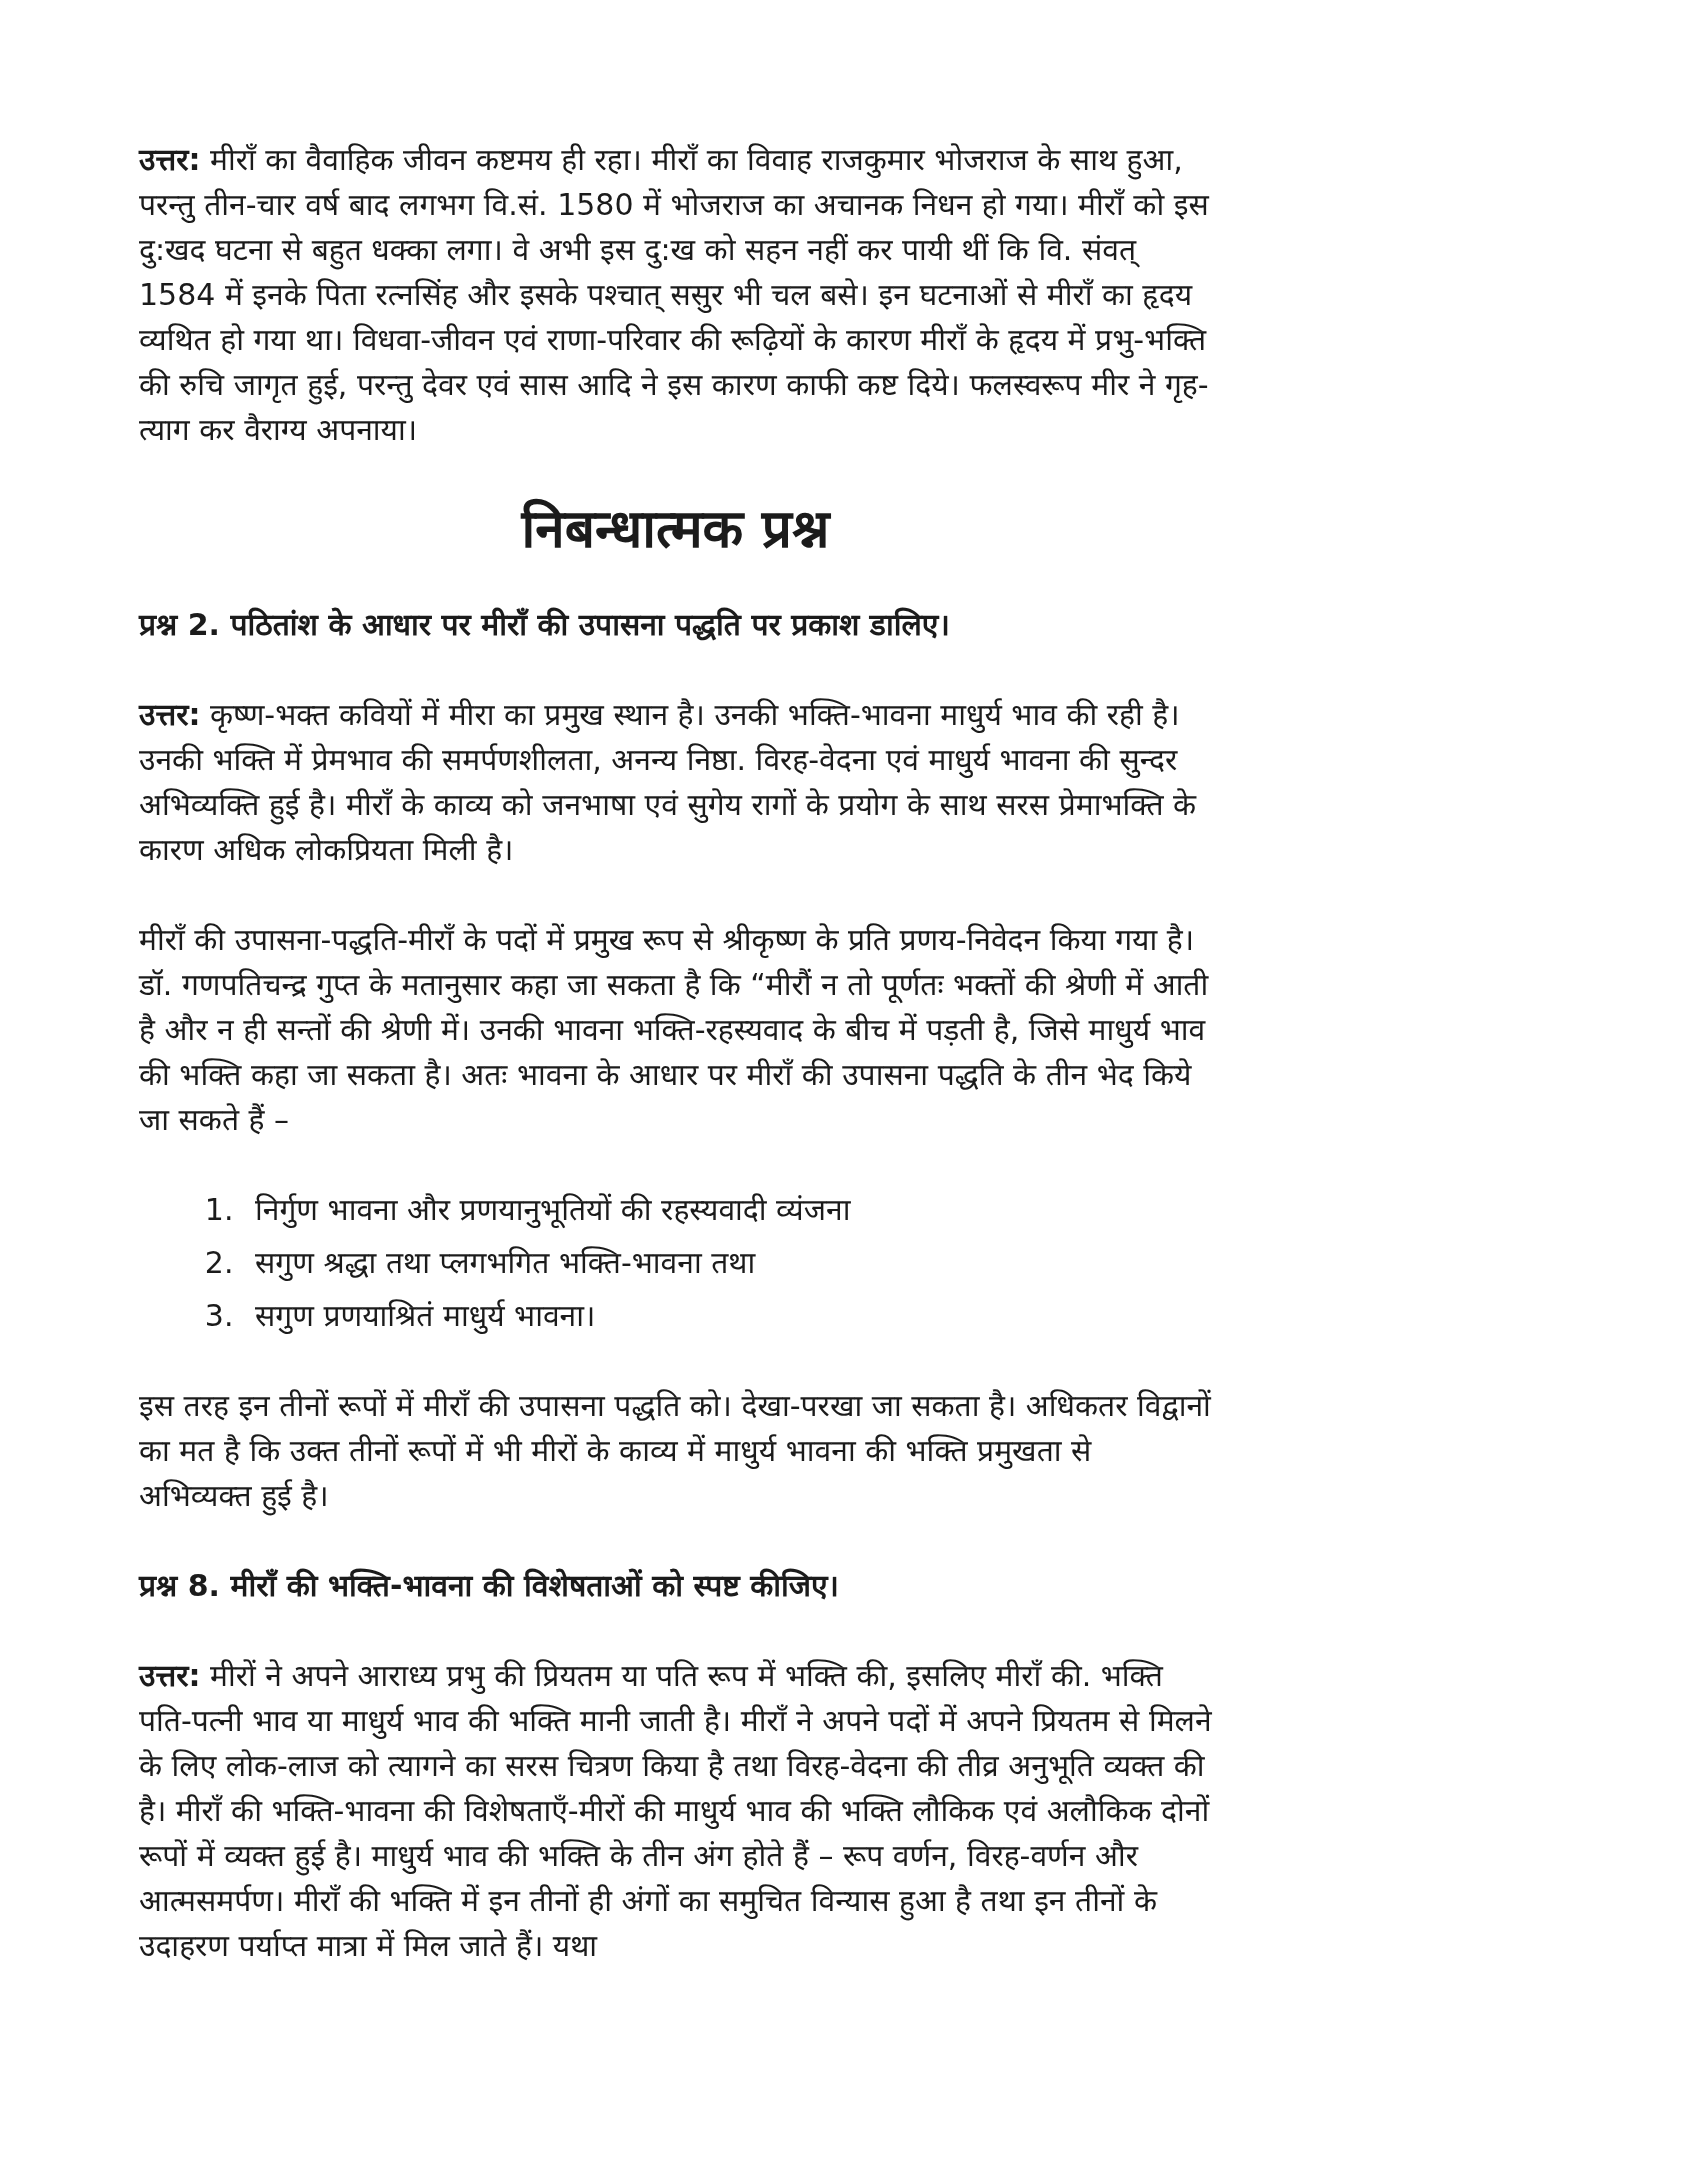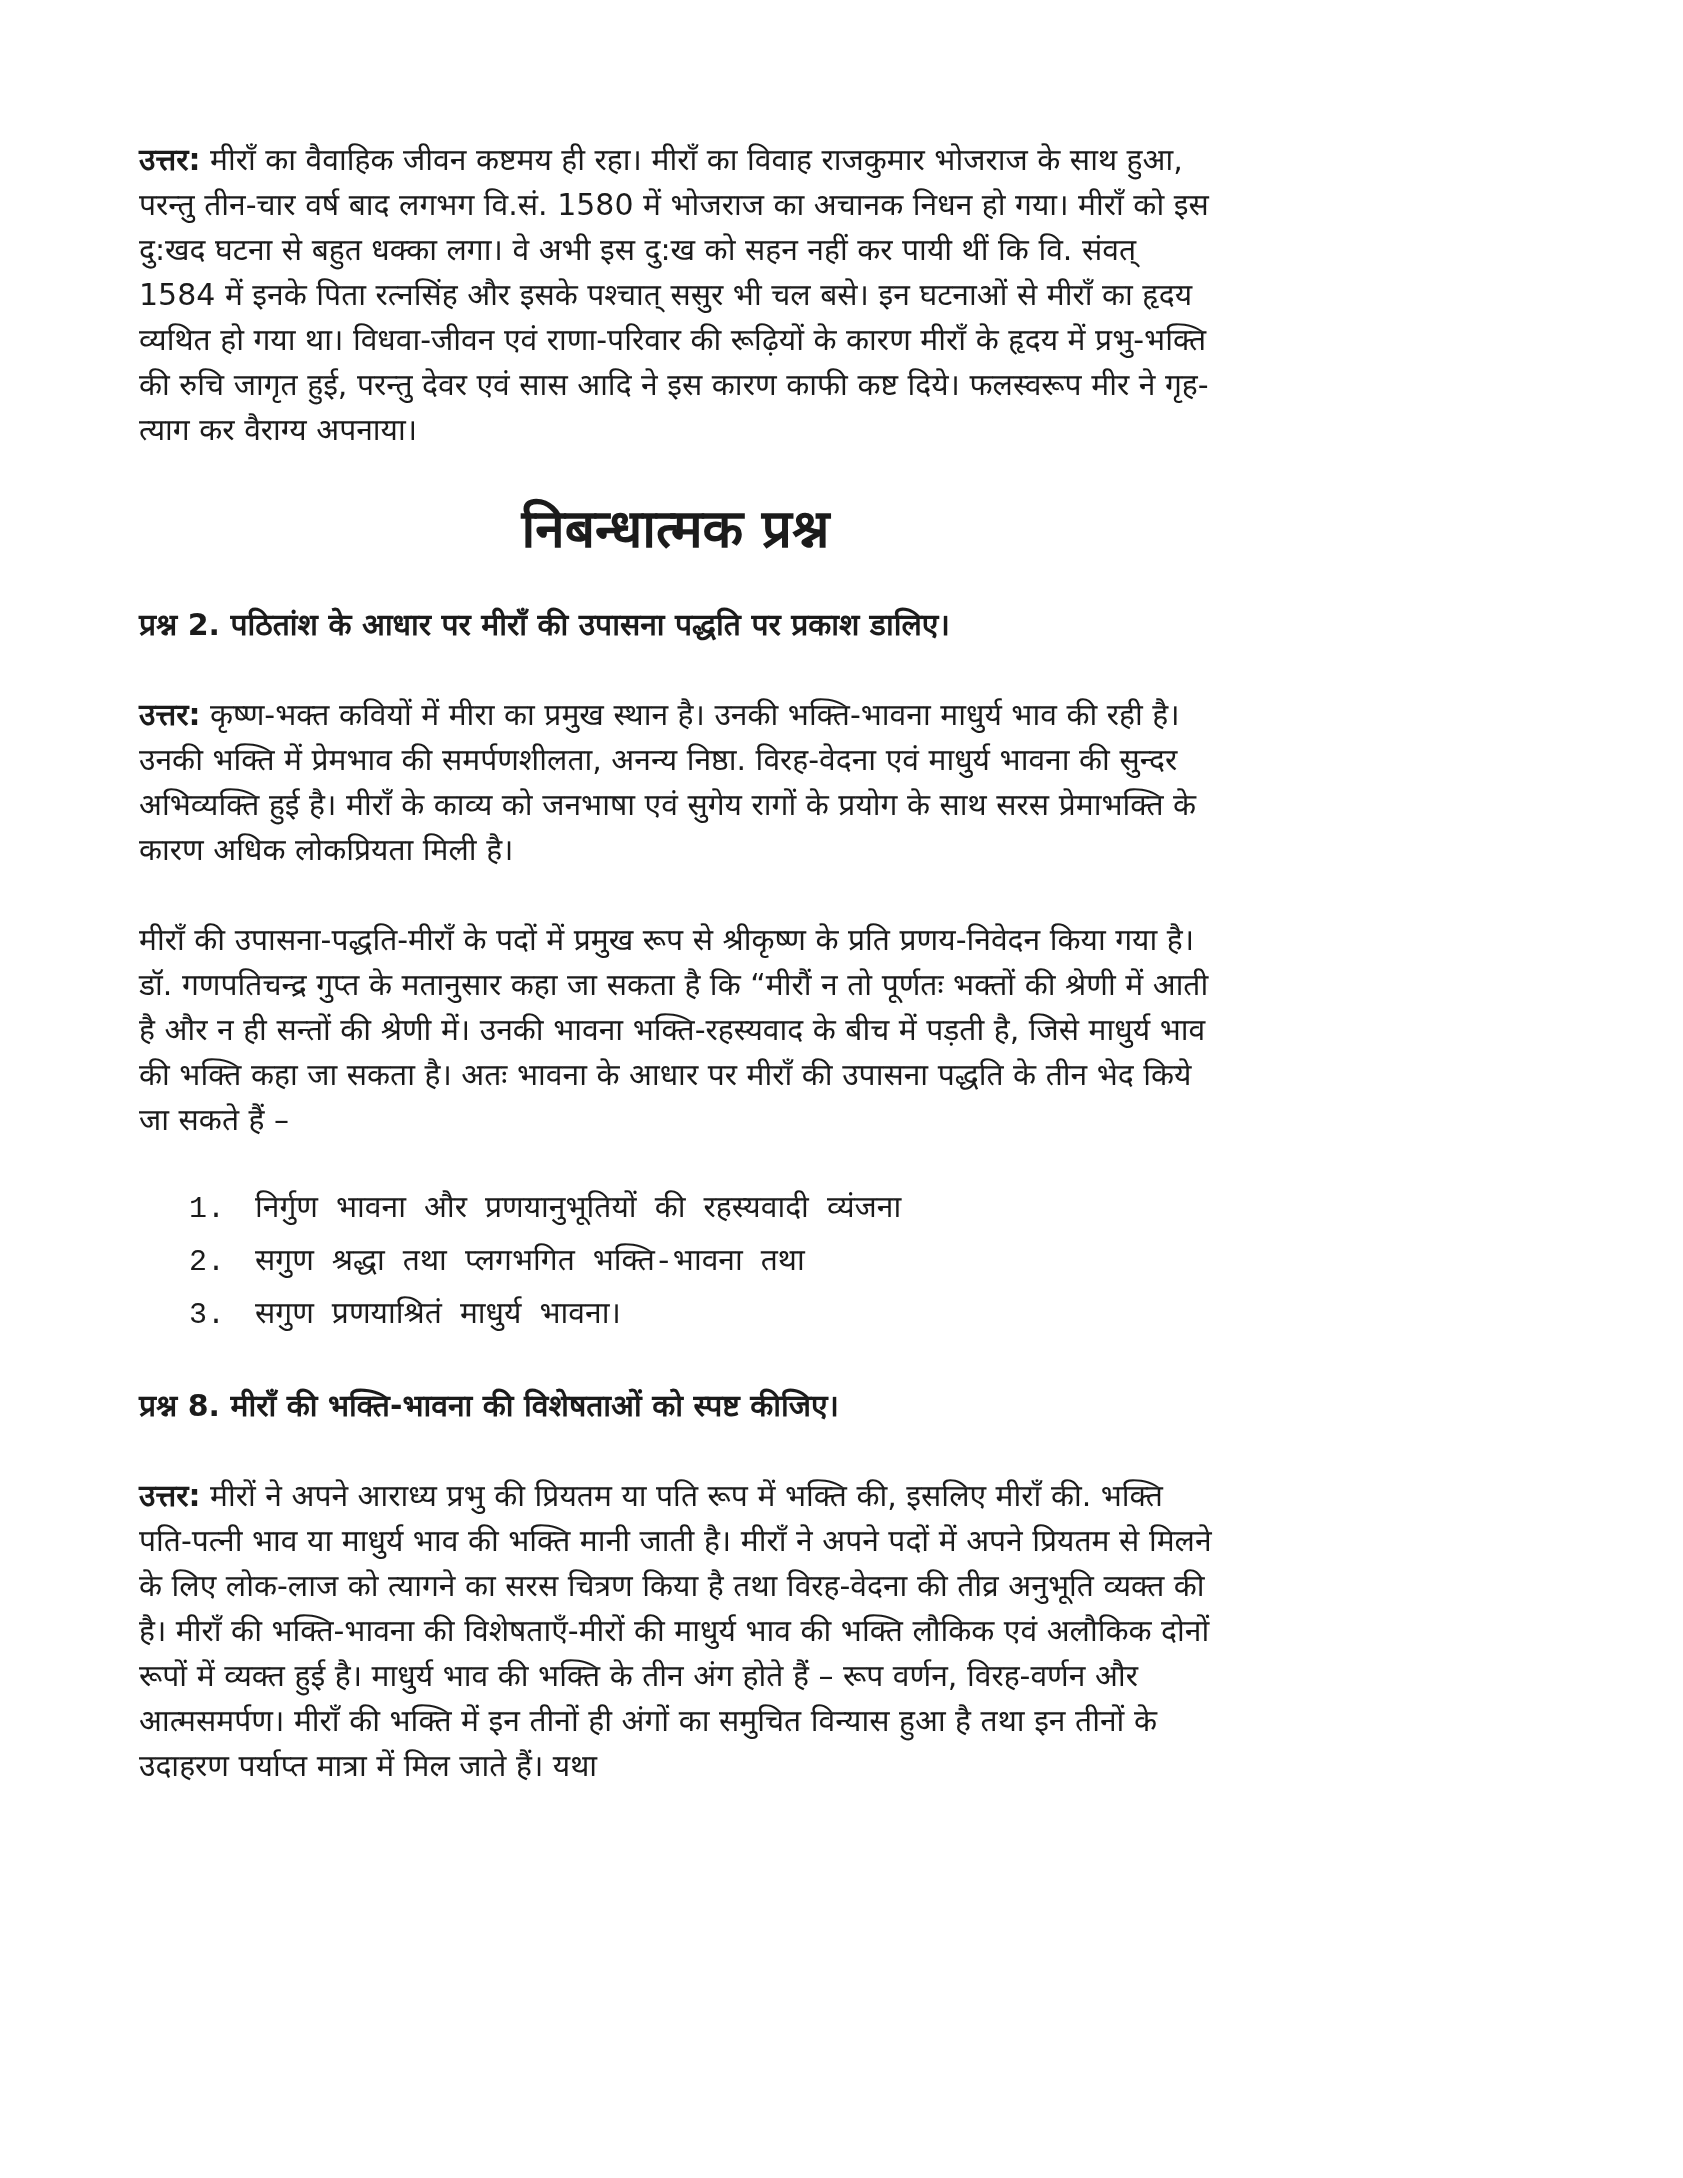--- a/index.html
+++ b/index.html
@@ -38,21 +38,20 @@
     margin: 0 0 45px 0;
   }
   ol.answer-list {
     margin: 0 0 45px 0;
     padding: 0 0 0 104px;
     list-style: decimal outside;
   }
   ol.answer-list li {
     margin: 8px 0 5px 0;
     padding-left: 12px;
-    font-family: Liberation Mono, monospace;
   }
 </style>
 </head>
 <body>
 
 <div class="page">
 
   <p class="para"><span class="lead-label">उत्तर:</span>
     <span>मीराँ का वैवाहिक जीवन कष्टमय ही रहा। मीराँ का विवाह राजकुमार भोजराज के साथ हुआ, परन्तु तीन-चार वर्ष बाद लगभग वि.सं. 1580 में भोजराज का अचानक निधन हो गया। मीराँ को इस दु:खद घटना से बहुत धक्का लगा। वे अभी इस दु:ख को सहन नहीं कर पायी थीं कि वि. संवत् 1584 में इनके पिता रत्नसिंह और इसके पश्चात् ससुर भी चल बसे। इन घटनाओं से मीराँ का हृदय व्यथित हो गया था। विधवा-जीवन एवं राणा-परिवार की रूढ़ियों के कारण मीराँ के हृदय में प्रभु-भक्ति की रुचि जागृत हुई, परन्तु देवर एवं सास आदि ने इस कारण काफी कष्ट दिये। फलस्वरूप मीर ने गृह-त्याग कर वैराग्य अपनाया।</span></p>
 
@@ -64,20 +63,21 @@
     <span>कृष्ण-भक्त कवियों में मीरा का प्रमुख स्थान है। उनकी भक्ति-भावना माधुर्य भाव की रही है। उनकी भक्ति में प्रेमभाव की समर्पणशीलता, अनन्य निष्ठा. विरह-वेदना एवं माधुर्य भावना की सुन्दर अभिव्यक्ति हुई है। मीराँ के काव्य को जनभाषा एवं सुगेय रागों के प्रयोग के साथ सरस प्रेमाभक्ति के कारण अधिक लोकप्रियता मिली है।</span></p>
 
   <p class="para">मीराँ की उपासना-पद्धति-मीराँ के पदों में प्रमुख रूप से श्रीकृष्ण के प्रति प्रणय-निवेदन किया गया है। डॉ. गणपतिचन्द्र गुप्त के मतानुसार कहा जा सकता है कि “मीरौं न तो पूर्णतः भक्तों की श्रेणी में आती है और न ही सन्तों की श्रेणी में। उनकी भावना भक्ति-रहस्यवाद के बीच में पड़ती है, जिसे माधुर्य भाव की भक्ति कहा जा सकता है। अतः भावना के आधार पर मीराँ की उपासना पद्धति के तीन भेद किये जा सकते हैं –</p>
 
   <ol class="answer-list">
     <li>निर्गुण भावना और प्रणयानुभूतियों की रहस्यवादी व्यंजना</li>
     <li>सगुण श्रद्धा तथा प्लगभगित भक्ति-भावना तथा</li>
     <li>सगुण प्रणयाश्रितं माधुर्य भावना।</li>
   </ol>
 
+  <p class="para">इस तरह इन तीनों रूपों में मीराँ की उपासना पद्धति को। देखा-परखा जा सकता है। अधिकतर विद्वानों का मत है कि उक्त तीनों रूपों में भी मीरों के काव्य में माधुर्य भावना की भक्ति प्रमुखता से अभिव्यक्त हुई है।</p>
 
   <p class="question">प्रश्न 8. मीराँ की भक्ति-भावना की विशेषताओं को स्पष्ट कीजिए।</p>
 
   <p class="para"><span class="lead-label">उत्तर:</span>
     <span>मीरों ने अपने आराध्य प्रभु की प्रियतम या पति रूप में भक्ति की, इसलिए मीराँ की. भक्ति पति-पत्नी भाव या माधुर्य भाव की भक्ति मानी जाती है। मीराँ ने अपने पदों में अपने प्रियतम से मिलने के लिए लोक-लाज को त्यागने का सरस चित्रण किया है तथा विरह-वेदना की तीव्र अनुभूति व्यक्त की है। मीराँ की भक्ति-भावना की विशेषताएँ-मीरों की माधुर्य भाव की भक्ति लौकिक एवं अलौकिक दोनों रूपों में व्यक्त हुई है। माधुर्य भाव की भक्ति के तीन अंग होते हैं – रूप वर्णन, विरह-वर्णन और आत्मसमर्पण। मीराँ की भक्ति में इन तीनों ही अंगों का समुचित विन्यास हुआ है तथा इन तीनों के उदाहरण पर्याप्त मात्रा में मिल जाते हैं। यथा</span></p>
 
 </div>
 
 
 </body></html>

